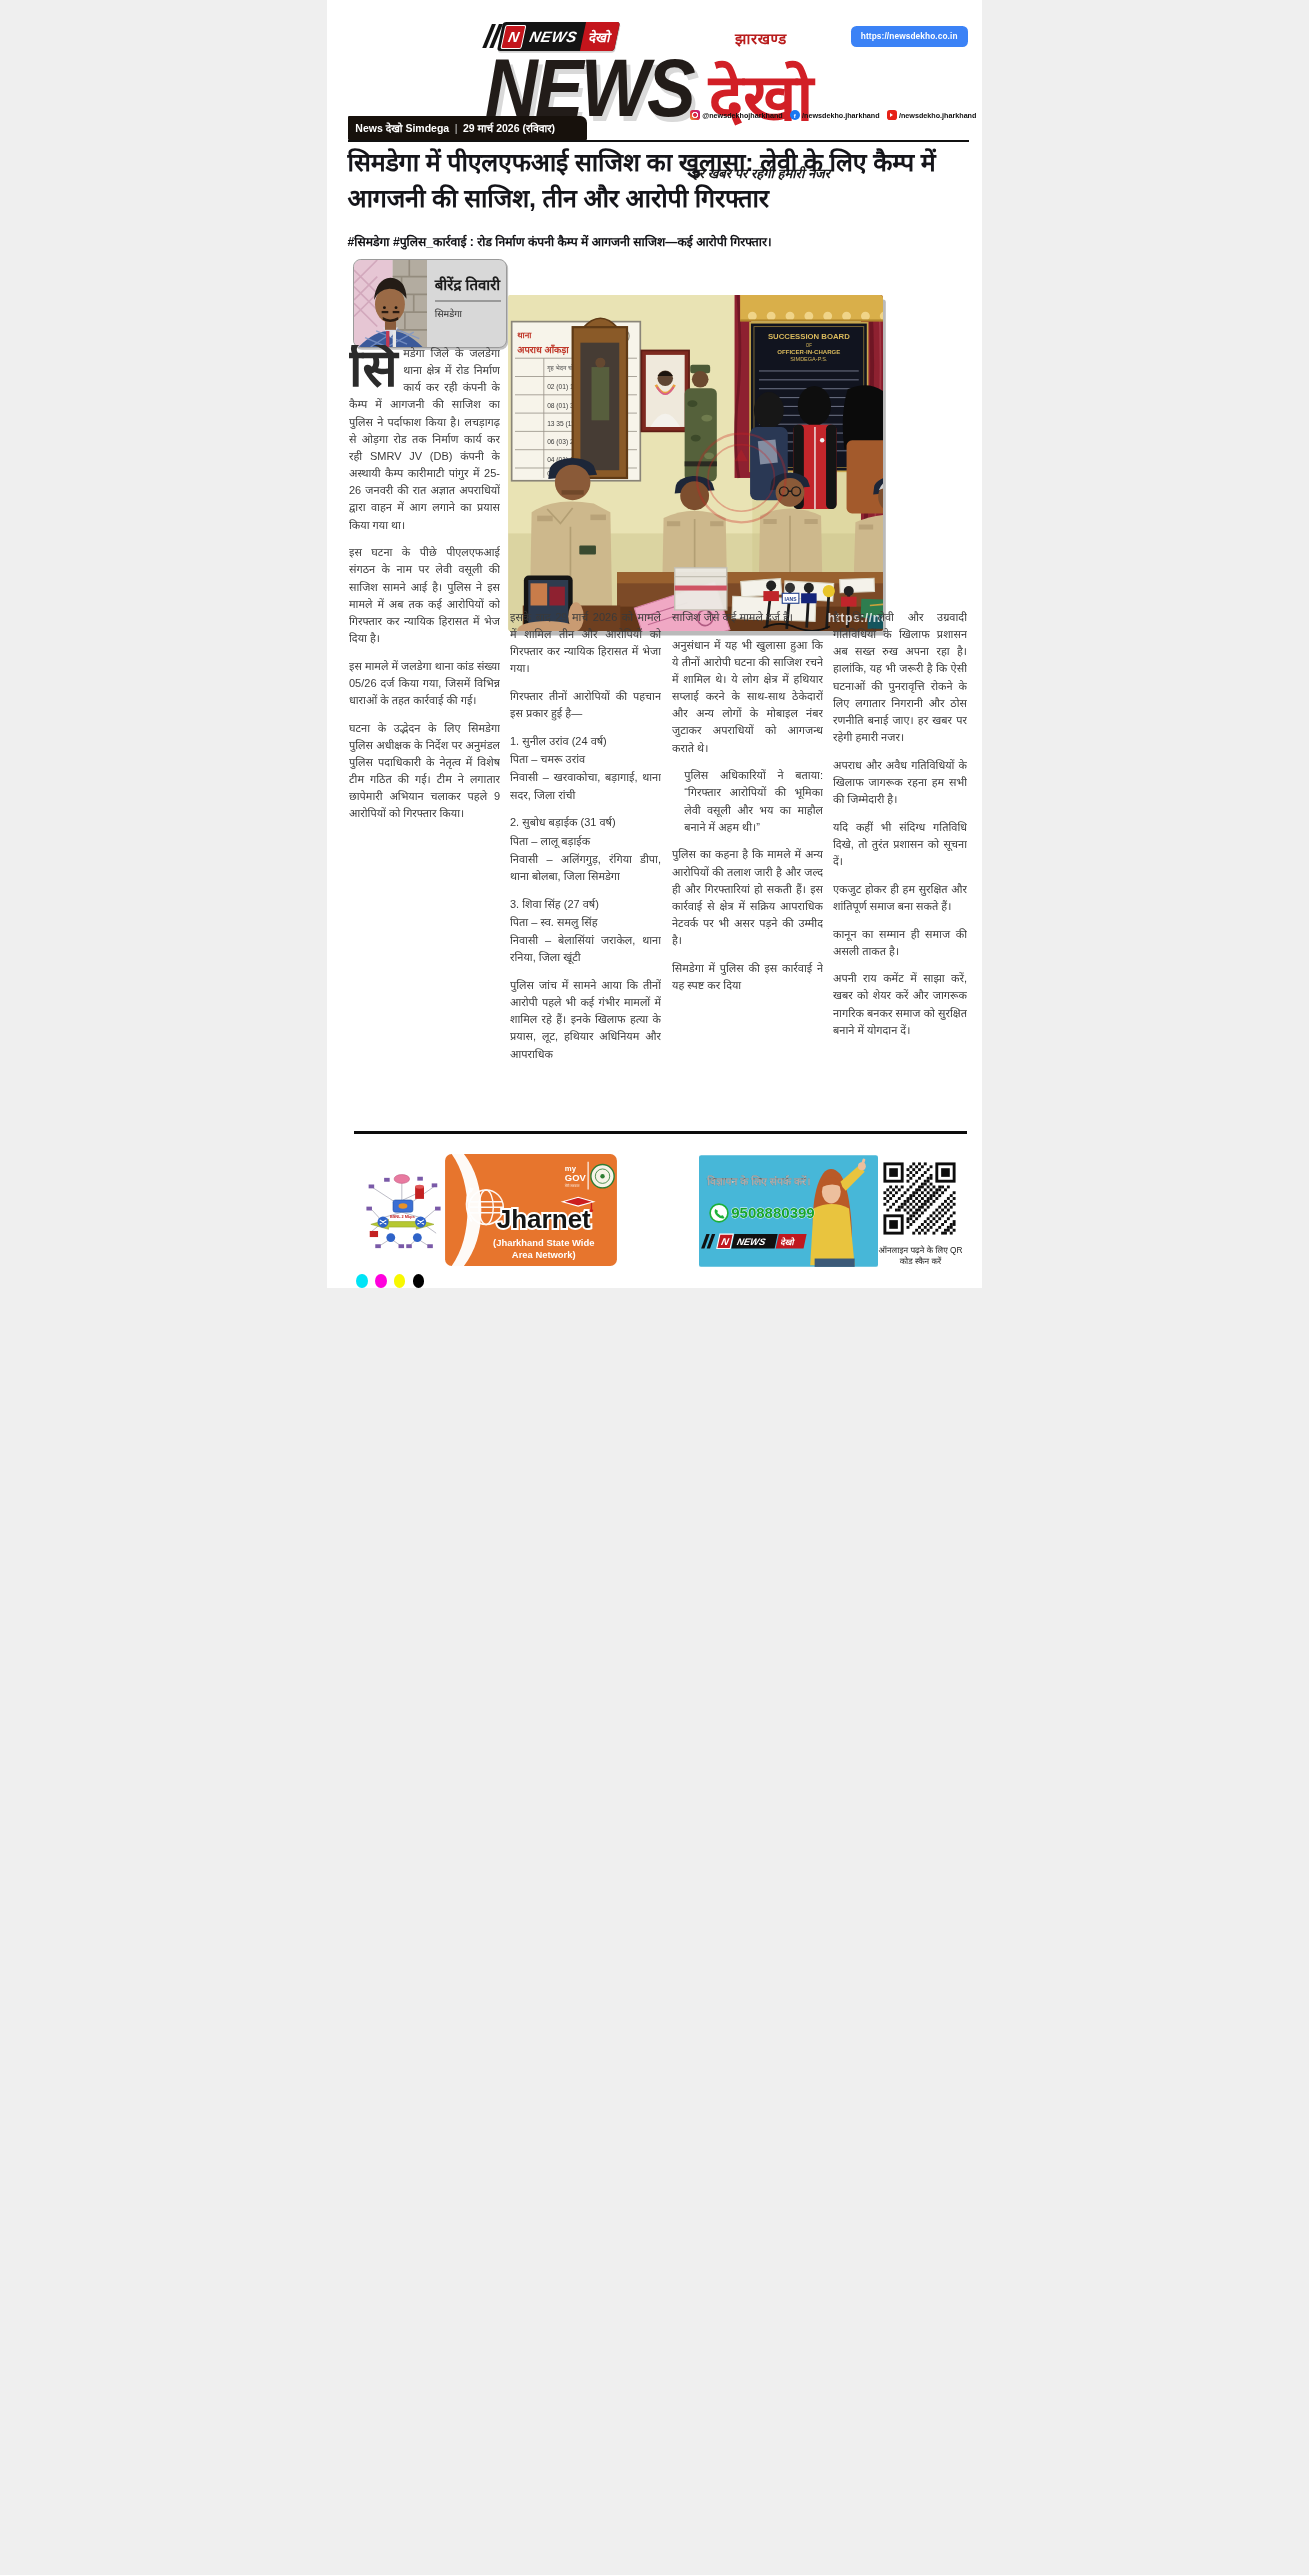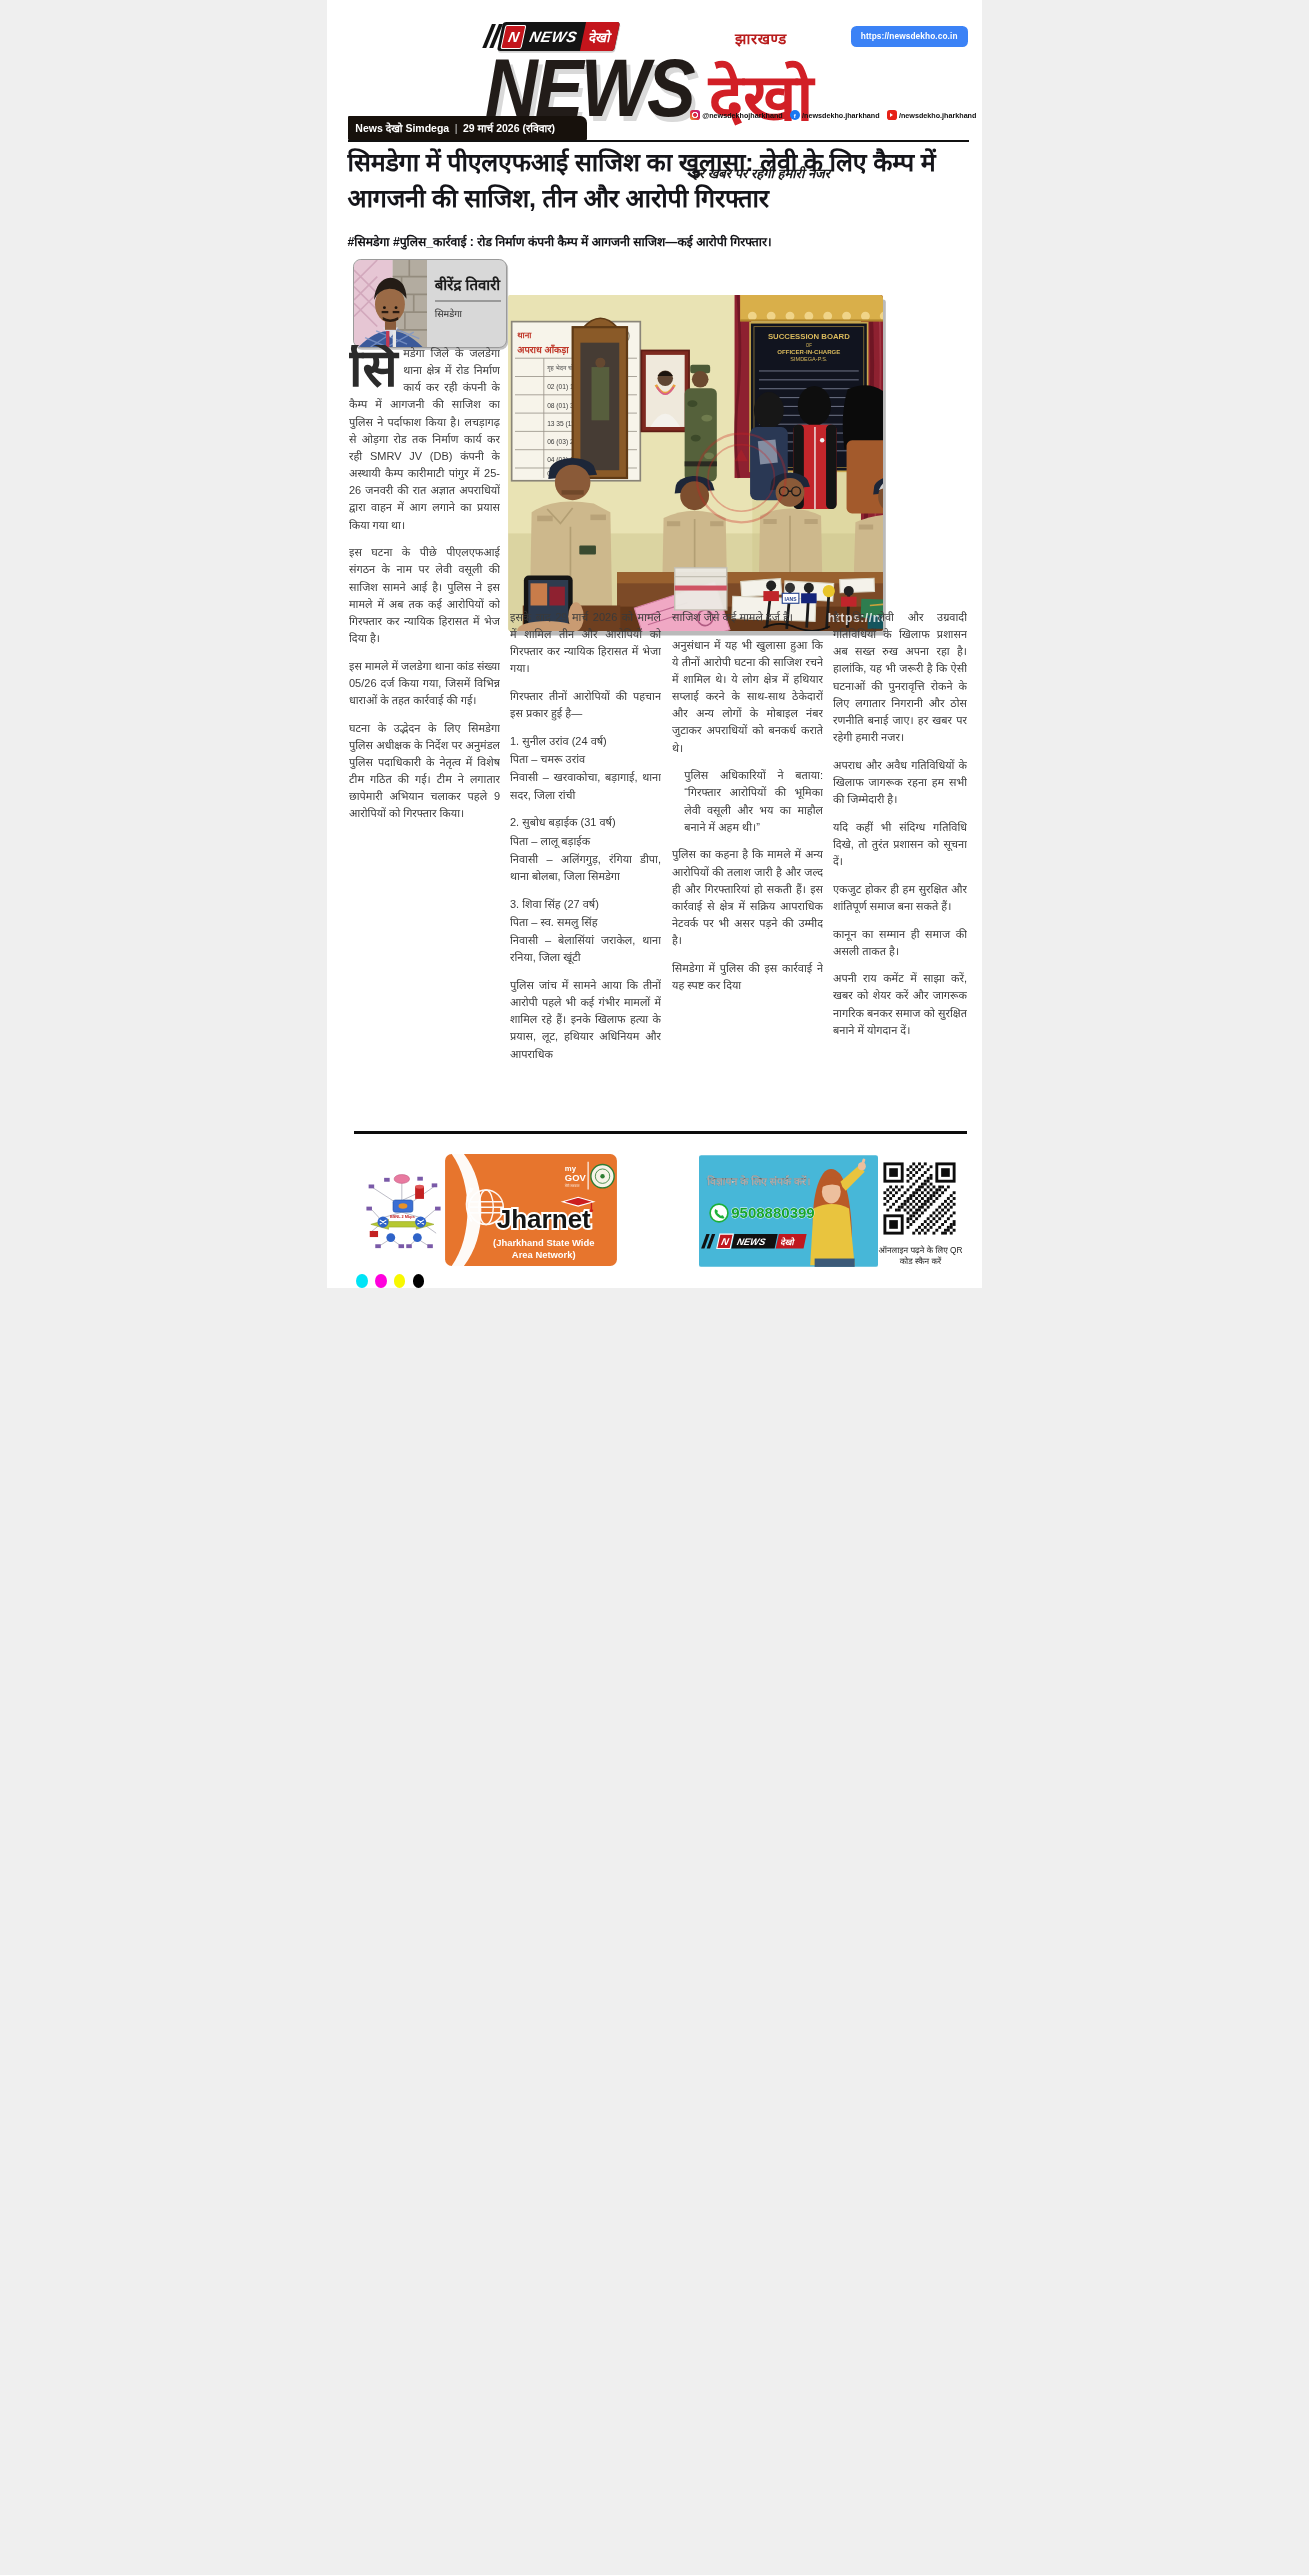--- a/index.html
+++ b/index.html
@@ -435,21 +435,21 @@
     <div class="accused">
       <div>3. शिवा सिंह (27 वर्ष)</div>
       <div>पिता – स्व. समलु सिंह</div>
       <div>निवासी – बेलासिंयां जराकेल, थाना रनिया, जिला खूंटी</div>
     </div>
     <p>पुलिस जांच में सामने आया कि तीनों आरोपी पहले भी कई गंभीर मामलों में शामिल रहे हैं। इनके खिलाफ हत्या के प्रयास, लूट, हथियार अधिनियम और आपराधिक</p>
   </div>
 
   <div class="abs col col3">
     <p>साजिश जैसे कई मामले दर्ज हैं।</p>
-    <p>अनुसंधान में यह भी खुलासा हुआ कि ये तीनों आरोपी घटना की साजिश रचने में शामिल थे। ये लोग क्षेत्र में हथियार सप्लाई करने के साथ-साथ ठेकेदारों और अन्य लोगों के मोबाइल नंबर जुटाकर अपराधियों को बनकर्ध कराते थे।</p>
+    <p>अनुसंधान में यह भी खुलासा हुआ कि ये तीनों आरोपी घटना की साजिश रचने में शामिल थे। ये लोग क्षेत्र में हथियार सप्लाई करने के साथ-साथ ठेकेदारों और अन्य लोगों के मोबाइल नंबर जुटाकर अपराधियों को आगजन्ध कराते थे।</p>
     <p class="quote">पुलिस अधिकारियों ने बताया: “गिरफ्तार आरोपियों की भूमिका लेवी वसूली और भय का माहौल बनाने में अहम थी।”</p>
     <p>पुलिस का कहना है कि मामले में अन्य आरोपियों की तलाश जारी है और जल्द ही और गिरफ्तारियां हो सकती हैं। इस कार्रवाई से क्षेत्र में सक्रिय आपराधिक नेटवर्क पर भी असर पड़ने की उम्मीद है।</p>
     <p>सिमडेगा में पुलिस की इस कार्रवाई ने यह स्पष्ट कर दिया</p>
   </div>
 
   <div class="abs col col4">
     <p>है कि लेवी और उग्रवादी गतिविधियों के खिलाफ प्रशासन अब सख्त रुख अपना रहा है। हालांकि, यह भी जरूरी है कि ऐसी घटनाओं की पुनरावृत्ति रोकने के लिए लगातार निगरानी और ठोस रणनीति बनाई जाए। हर खबर पर रहेगी हमारी नजर।</p>
     <p>अपराध और अवैध गतिविधियों के खिलाफ जागरूक रहना हम सभी की जिम्मेदारी है।</p>
     <p>यदि कहीं भी संदिग्ध गतिविधि दिखे, तो तुरंत प्रशासन को सूचना दें।</p>
     <p>एकजुट होकर ही हम सुरक्षित और शांतिपूर्ण समाज बना सकते हैं।</p>

